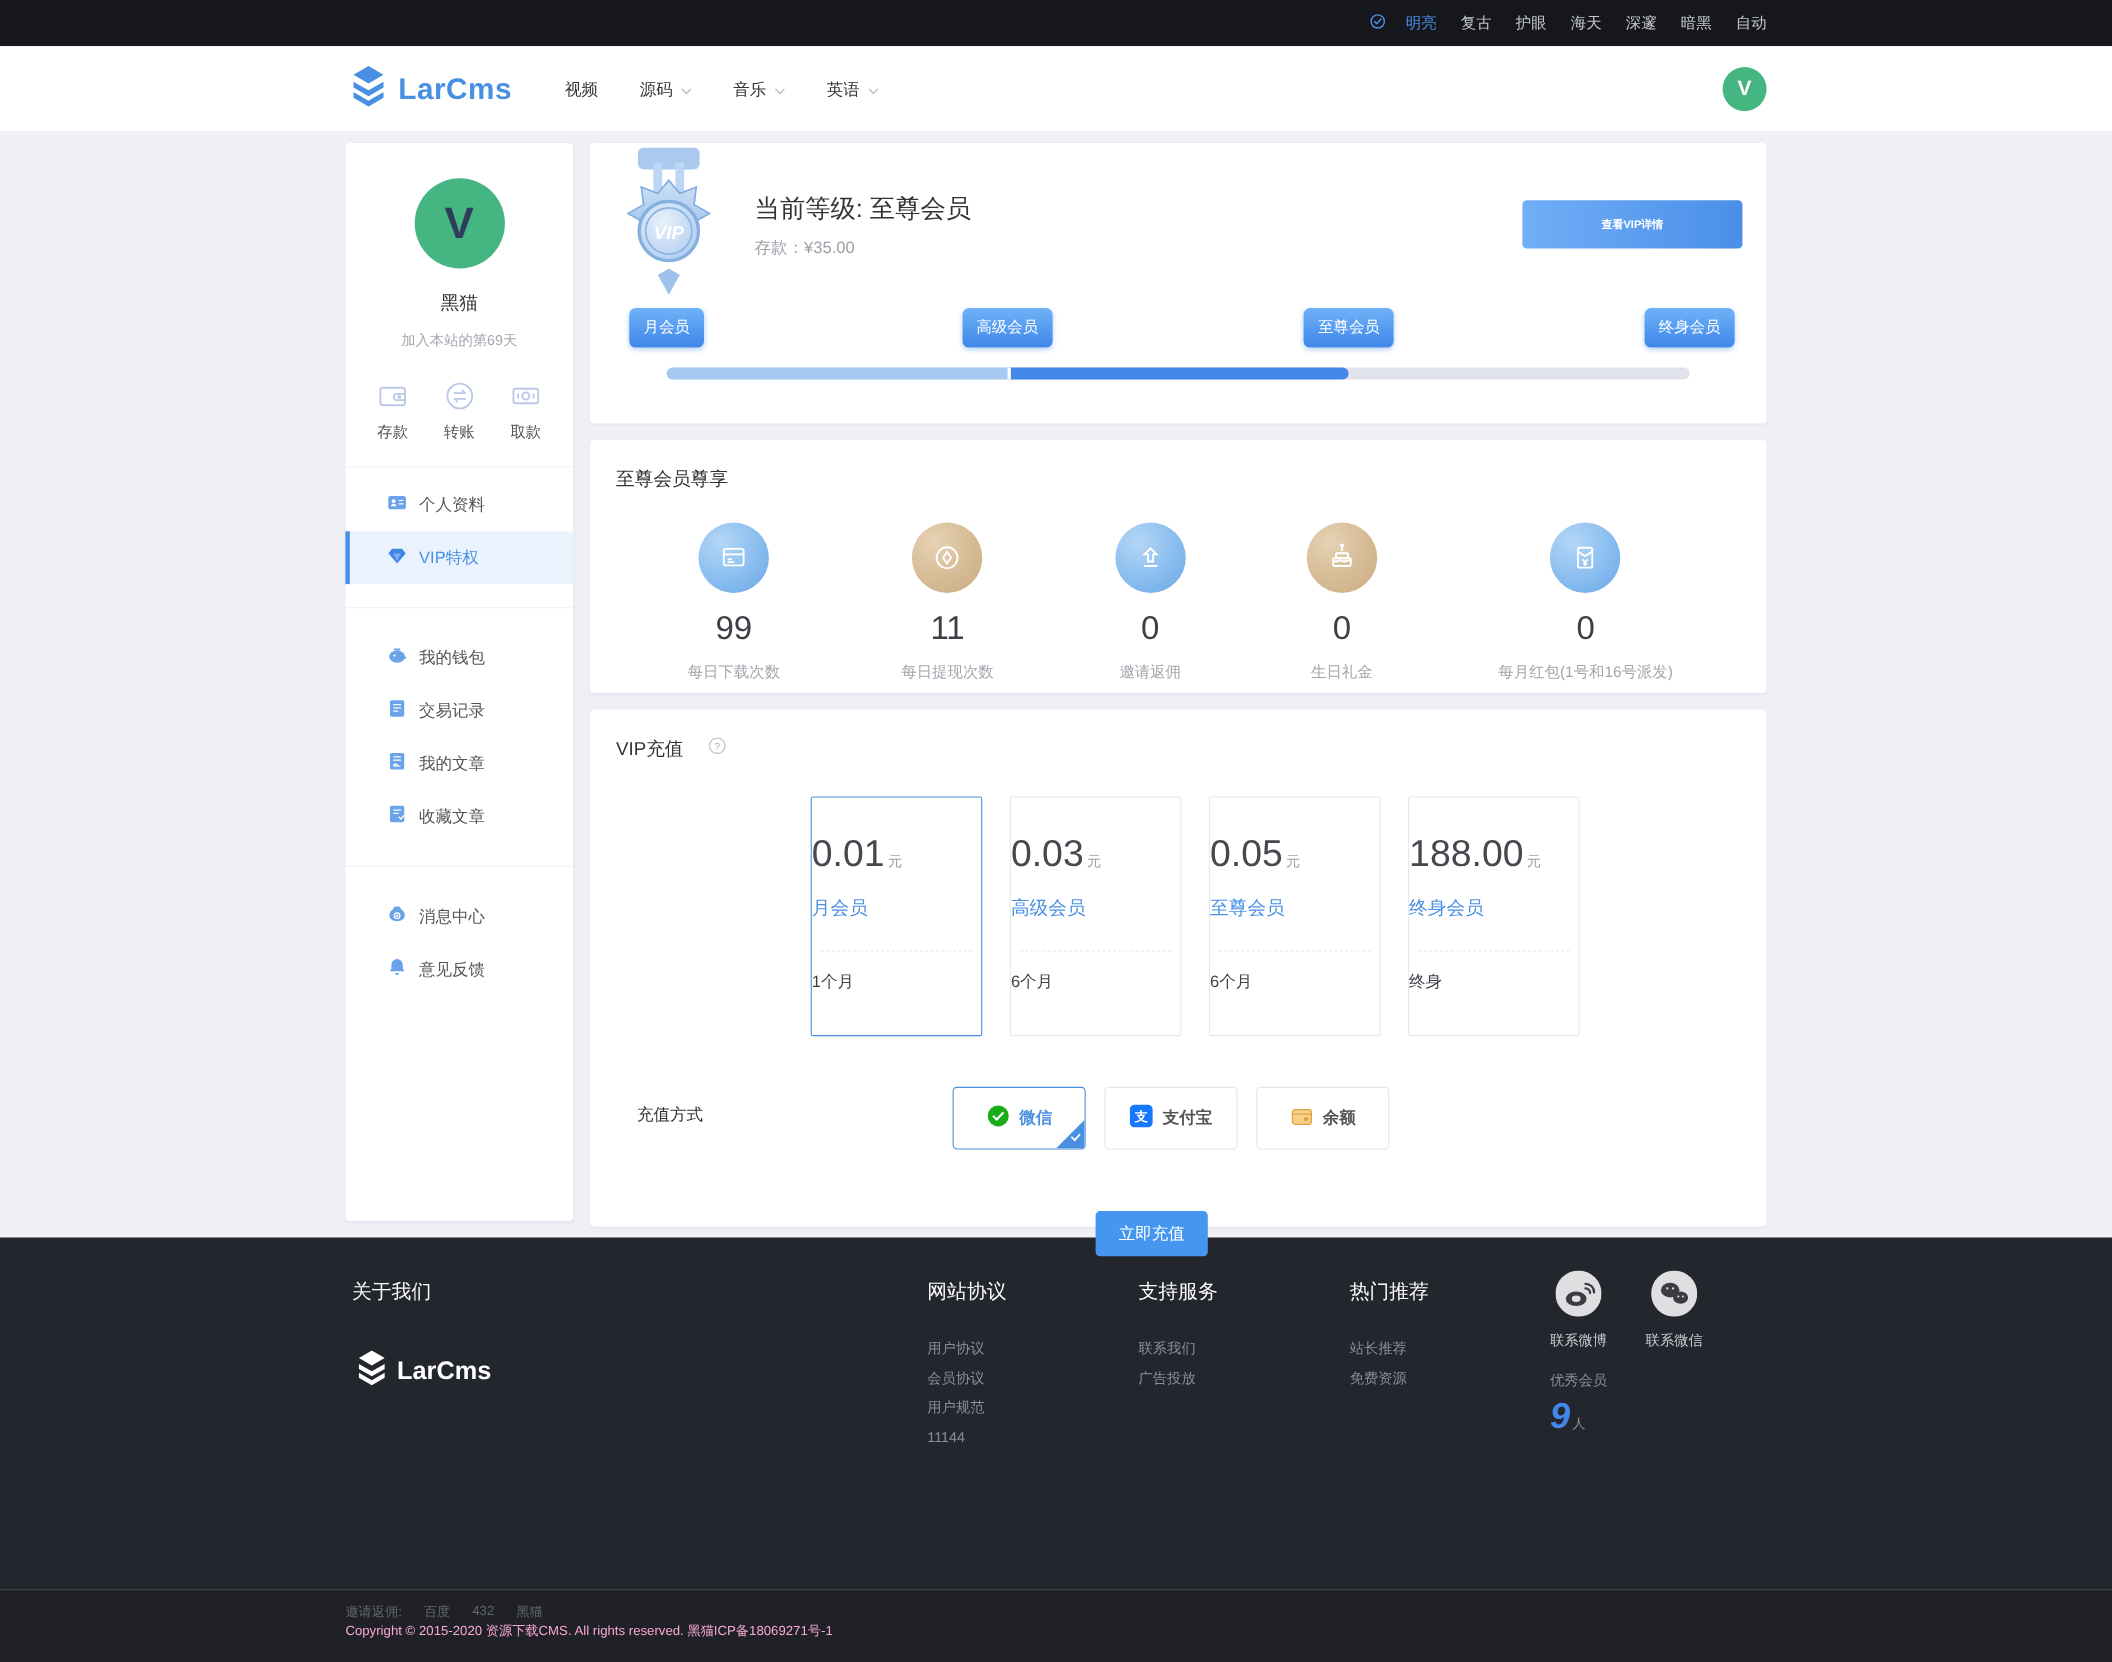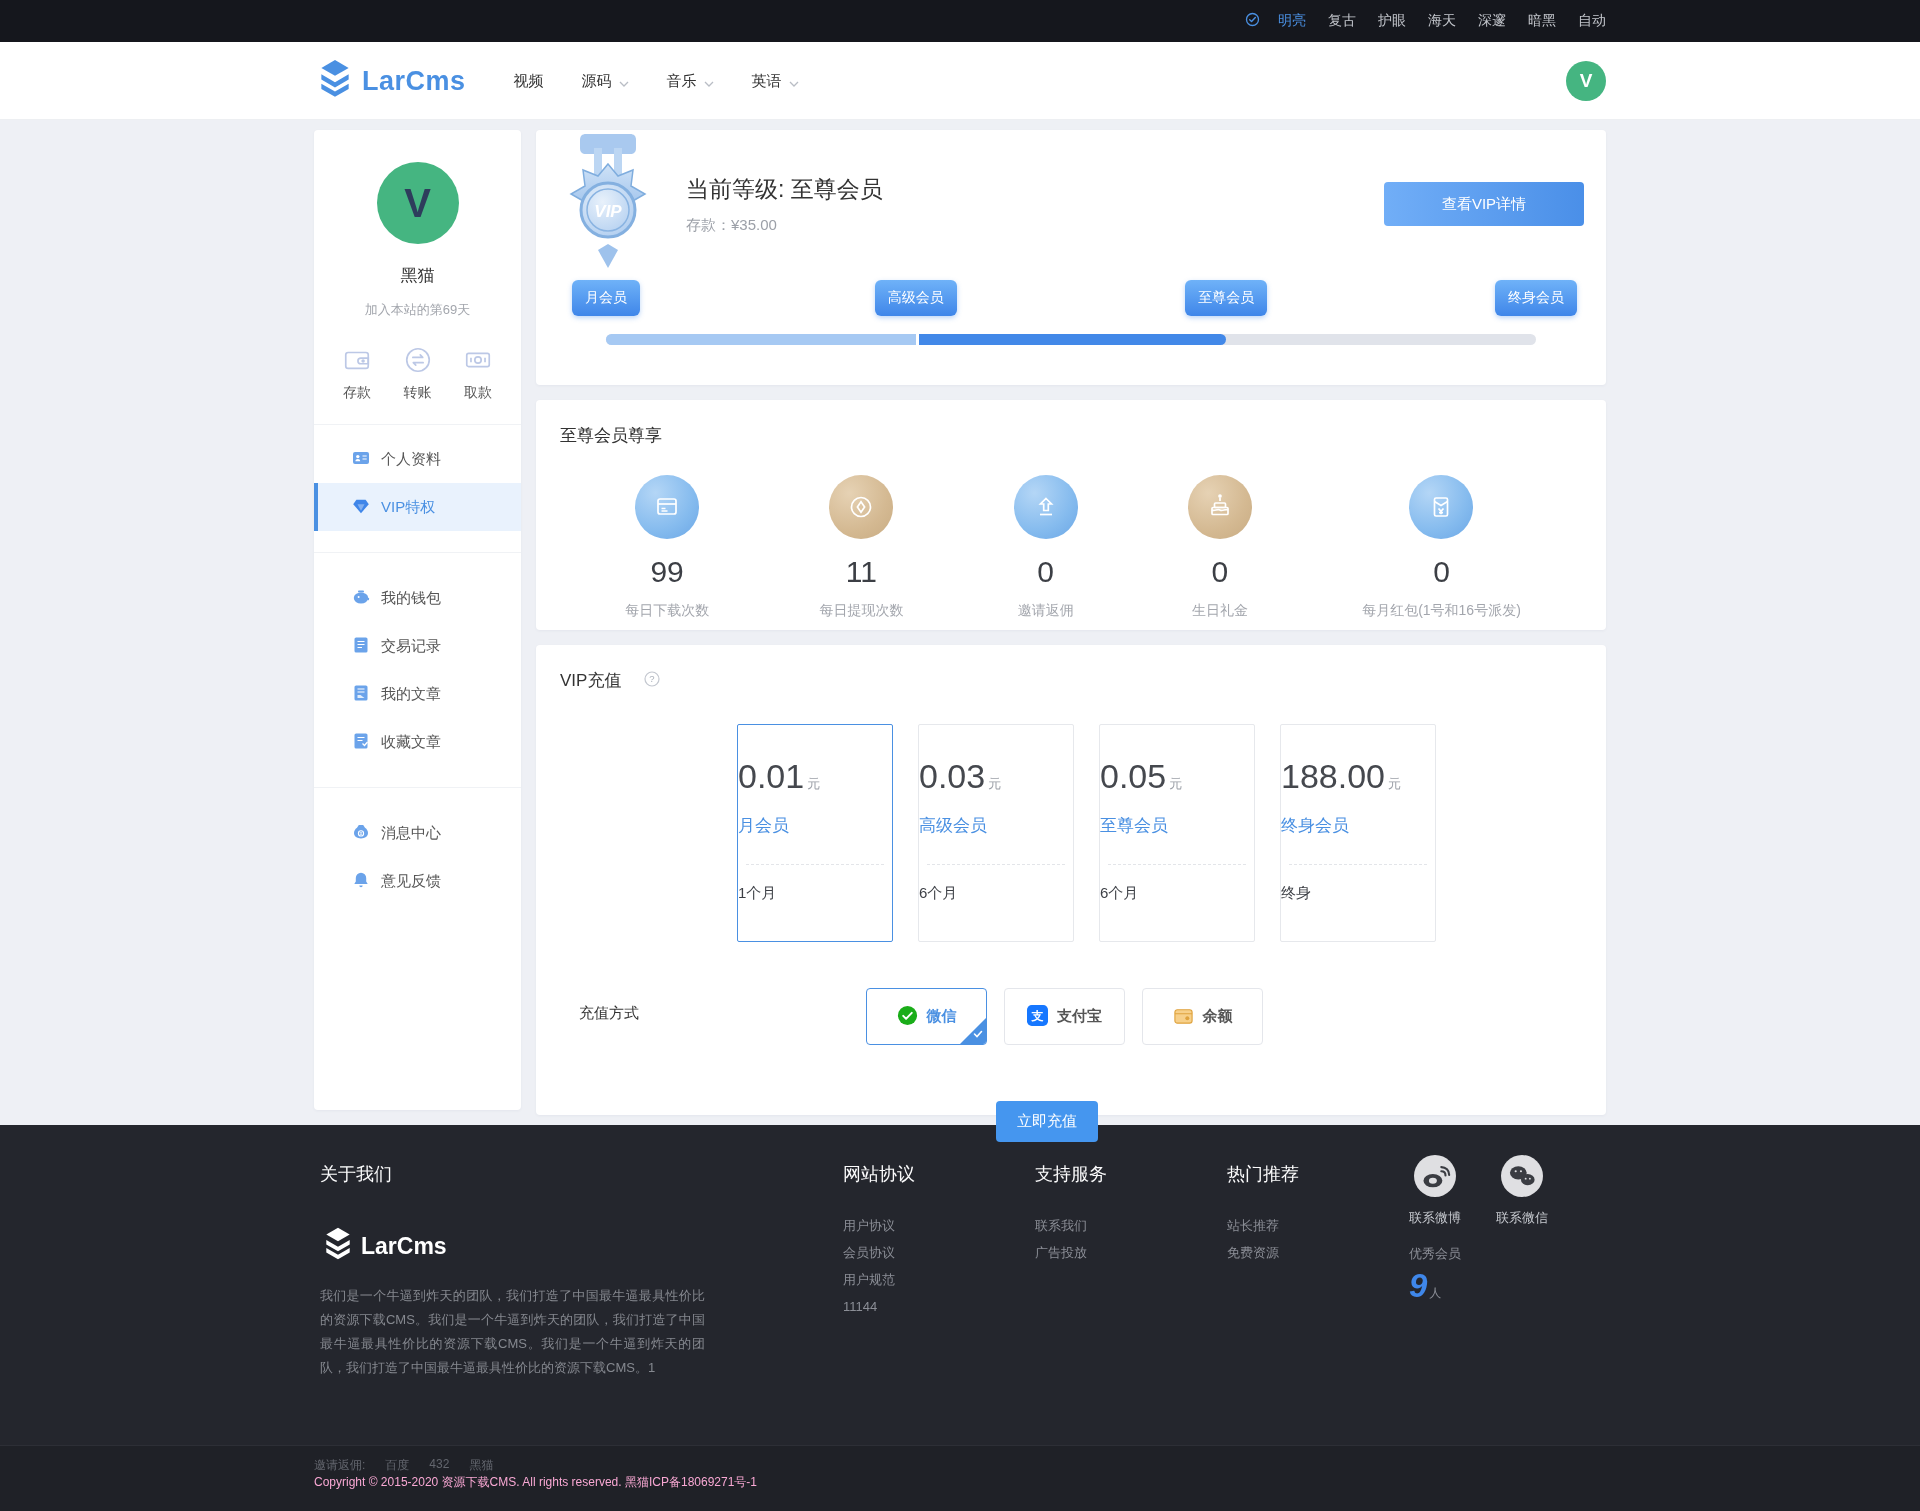--- a/index.html
+++ b/index.html
@@ -47,22 +47,22 @@
 
   
   .main { flex:1; }
 
   
   .vip-card { height:255px; position:relative; }
   .medal { position:absolute; left:22px; top:4px; }
   .vip-title { position:absolute; left:150px; top:44px; font-size:23px; color:#333; }
   .vip-deposit { position:absolute; left:150px; top:86px; font-size:15px; color:#9ca0a8; }
   .vip-detail-btn { position:absolute; right:22px; top:52px; width:200px; height:44px; border:none; border-radius:4px;
-                    background:linear-gradient(90deg,#71aef7,#4a8fe8); color:#fff; font-size:15px; cursor:pointer;
-                    font-family:inherit; }
+                    background:linear-gradient(90deg,#71aef7,#4a8fe8); color:#fff; font-size:10px; cursor:pointer;
+                    font-family:inherit;font-weight:bold; }
   .level-chips { position:absolute; left:70px; top:150px; width:930px; height:38px; }
   .chip { position:absolute; transform:translateX(-50%); top:0; padding:9px 13px; border-radius:6px; color:#fff;
           font-size:14px; white-space:nowrap; background:linear-gradient(180deg,#6fb2f8,#3f86e9); box-shadow:0 2px 5px rgba(64,134,233,.35); }
   .progress { position:absolute; left:70px; top:204px; width:930px; height:11px; border-radius:6px; background:#e0e3ea; }
   .progress-fill { position:absolute; left:0; top:0; height:11px; width:66.7%; border-radius:6px;
                    background:linear-gradient(90deg,#a6c9f3 0%,#a6c9f3 50%,#4288e8 50%,#4288e8 100%); }
   .progress-tick { position:absolute; left:33.35%; top:0; width:3px; height:11px; background:#fff; }
 
   
   .benefits-card { height:230px; margin-top:15px; padding:24px 0 0 24px; }
@@ -501,21 +501,20 @@
       <div class="f-brand" style="margin-top:40px;">
         <span>
           <svg width="36" height="36" viewBox="0 0 40 40">
             <path d="M20 2 L33 9.5 L20 17 L7 9.5 Z" fill="#fff"></path>
             <path d="M7 15.5 L20 23 L33 15.5 L33 20.5 L20 28 L7 20.5 Z" fill="#fff"></path>
             <path d="M7 24.5 L20 32 L33 24.5 L33 29.5 L20 37 L7 29.5 Z" fill="#fff"></path>
           </svg>
         </span>
         <span class="f-brand-name">LarCms</span>
       </div>
-      <div class="f-about-text" style="margin-top:18px;">我们是一个牛逼到炸天的团队，我们打造了中国最牛逼最具性价比的资源下载CMS。我们是一个牛逼到炸天的团队，我们打造了中国最牛逼最具性价比的资源下载CMS。我们是一个牛逼到炸天的团队，我们打造了中国最牛逼最具性价比的资源下载CMS。1</div>
     </div>
 
     <div class="f-abs" style="left:529px; top:37px;">
       <div class="f-heading">网站协议</div>
       <div style="margin-top:26px;">
         <a class="f-link">用户协议</a>
         <a class="f-link">会员协议</a>
         <a class="f-link">用户规范</a>
         <a class="f-link">11144</a>
       </div>

